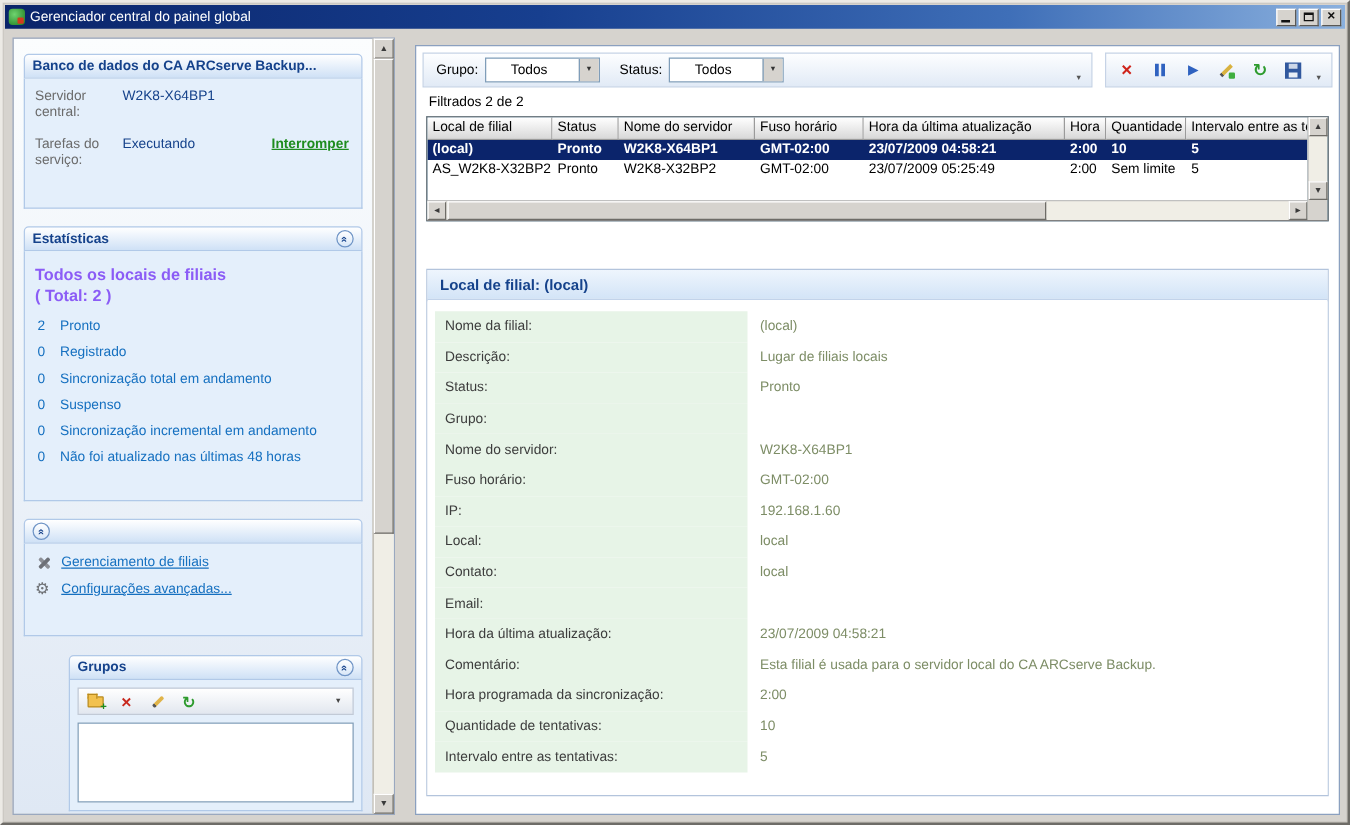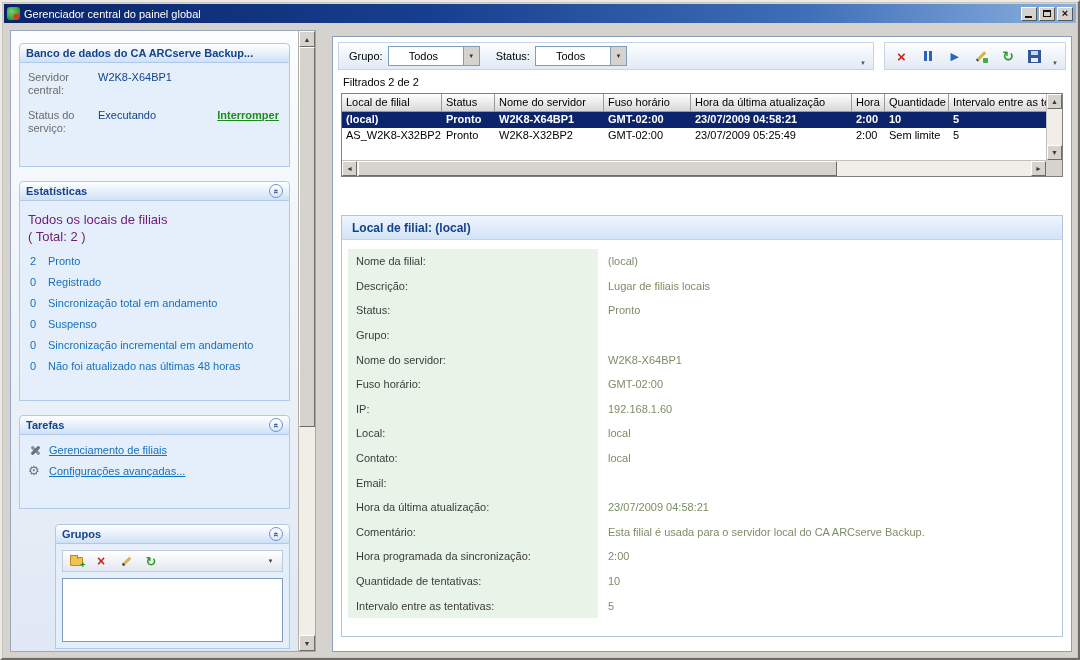--- a/index.html
+++ b/index.html
@@ -40,21 +40,21 @@
   .panel-body { background:#e4effb; border:1px solid #b1c9e8; border-top:none; padding:8px; }
 
   .db-body { min-height:104px; }
   .db-row { display:flex; margin-bottom:12px; }
   .db-row.last { margin-bottom:0; }
   .db-label { width:70px; color:#6b6b6b; flex:0 0 auto; line-height:13px; }
   .db-value { color:#15428b; }
   .stop-link { margin-left:auto; color:#1e8c1e; font-weight:bold; text-decoration:underline; padding-right:2px;text-align:right; }
 
   .stats-body { height:200px; }
-  .stats-heading { color:#701a75; font-size:13px; font-weight:normal; line-height:17px; margin:2px 0 10px; }
+  .stats-heading { color:#8b5cf6; font-size:13px; font-weight:bold; line-height:17px; margin:2px 0 10px; }
   .stat-item { display:flex; margin:0 0 9px 2px; color:#1570c0; }
   .stat-count { width:18px; flex:0 0 auto; }
 
   .tasks-body { min-height:74px; }
   .task-item { display:flex; align-items:center; margin-bottom:7px; }
   .task-icon { width:15px; height:14px; margin-right:6px; position:relative; flex:0 0 auto; }
   .task-link { color:#1570c0; text-decoration:underline; }
   .tools-icon::before, .tools-icon::after { content:""; position:absolute; left:2px; top:6px; width:11px; height:3px; background:#8d9097; border-radius:1px; transform:rotate(45deg); }
   .tools-icon::after { transform:rotate(-45deg); background:#6d7077; }
   .log-icon::before { content:""; position:absolute; left:2px; top:0; width:10px; height:13px; background:#fff; border:1px solid #6b87b5; }
@@ -169,21 +169,21 @@
       <div class="panel">
         <div class="panel-header">
           <span class="ph-title">Banco de dados do CA ARCserve Backup...</span>
         </div>
         <div class="panel-body db-body">
           <div class="db-row">
             <span class="db-label">Servidor central:</span>
             <span class="db-value">W2K8-X64BP1</span>
           </div>
           <div class="db-row last">
-            <span class="db-label">Status do serviço:</span>
+            <span class="db-label">Tarefas do serviço:</span>
             <span class="db-value">Executando</span>
             <a class="stop-link">Interromper</a>
           </div>
         </div>
       </div>
 
       <div class="panel">
         <div class="panel-header">
           <span class="ph-title">Estatísticas</span>
           <button class="collapse-btn">
@@ -217,21 +217,20 @@
           </div>
           <div class="stat-item">
             <span class="stat-count">0</span>
             <span class="stat-label">Não foi atualizado nas últimas 48 horas</span>
           </div>
         </div>
       </div>
 
       <div class="panel">
         <div class="panel-header">
-          <span class="ph-title">Tarefas</span>
           <button class="collapse-btn">
               <span class="rot">«</span>
             </button>
         </div>
         <div class="panel-body tasks-body">
           <div class="task-item">
             <span class="task-icon tools-icon"></span>
             <a class="task-link">Gerenciamento de filiais</a>
           </div>
           <div class="task-item">

